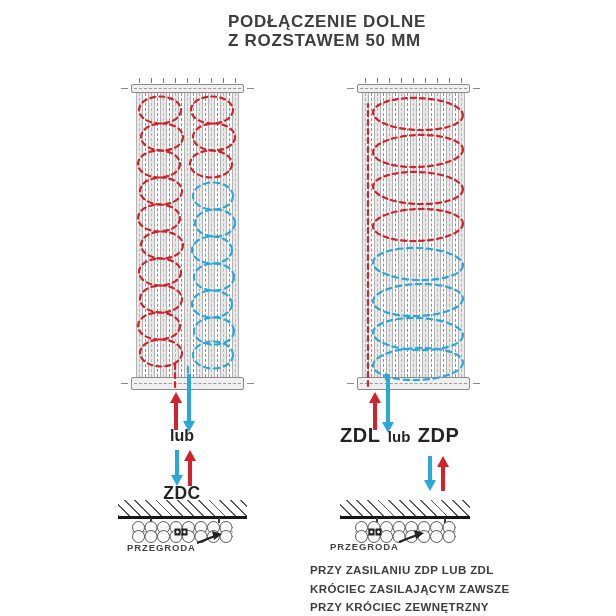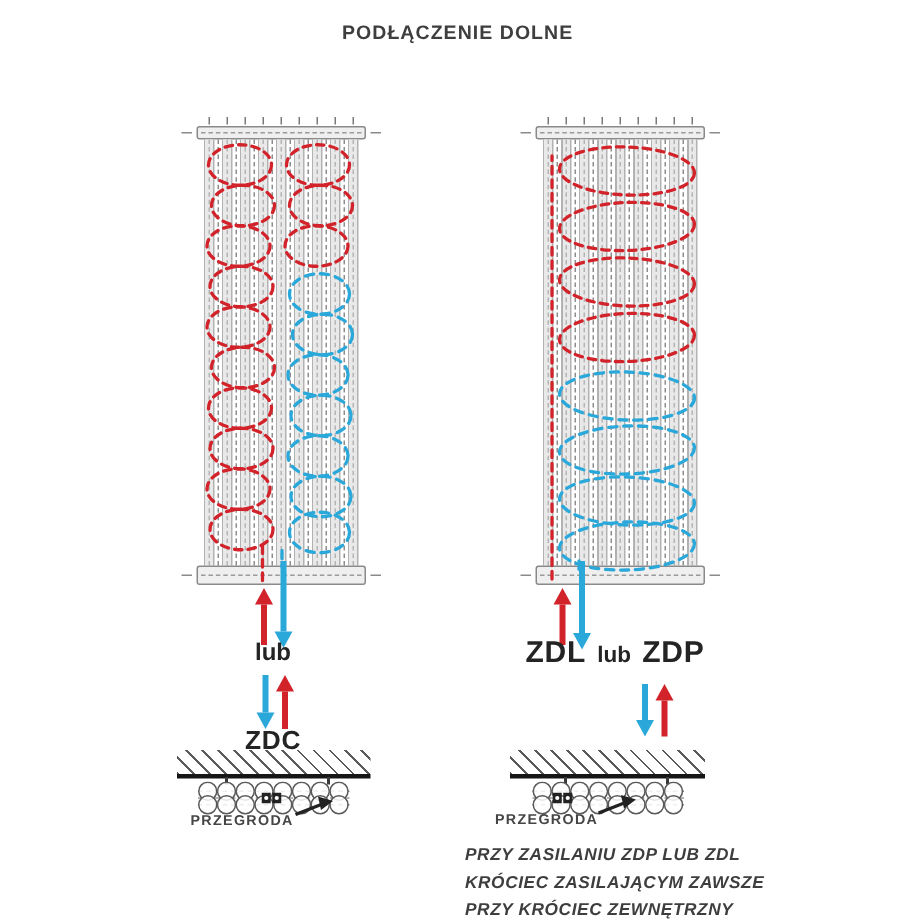--- a/index.html
+++ b/index.html
@@ -1,28 +1,28 @@
 <!DOCTYPE html>
 <html style="--supply_red: #d2222a; --return_blue: #2aa8da;"><head>
 <meta charset="utf-8">
 <style>
   html,body{margin:0;padding:0;background:#fff;}
   .canvas{position:relative;width:616px;height:616px;background:#fff;overflow:hidden;
           font-family:"Liberation Sans", sans-serif;}
 
   
-  .title{position:absolute;left:228px;top:12px;font-size:13px;line-height:19px;
+  .title{position:absolute;left:228px;top:12px;font-size:17px;line-height:19px;
          color:#3e3e3e;letter-spacing:.7px;font-weight:bold;}
   .footnote{position:absolute;left:310px;top:561px;font-size:11.5px;line-height:18.5px;
-            color:#3e3e3e;letter-spacing:.4px;font-weight:bold;font-style:italic;}
+            color:#3e3e3e;letter-spacing:.4px;font-weight:bold;}
   .lbl-or{position:absolute;left:157px;top:427px;width:50px;text-align:center;
           font-size:16px;font-weight:bold;color:#242424;}
   .lbl-zdc{position:absolute;left:152px;top:483px;width:60px;text-align:center;
            font-size:17.5px;font-weight:bold;color:#242424;letter-spacing:.5px;}
-  .lbl-zdlzdp{position:absolute;left:340px;top:424px;width:140px;text-align:center;
+  .lbl-zdlzdp{position:absolute;left:340px;top:424px;width:140px;
               color:#242424;font-weight:bold;}
   .lbl-zdlzdp .big{font-size:20px;letter-spacing:.5px;}
   .lbl-zdlzdp .mid{font-size:15px;margin:0 3px;}
   .przegroda{position:absolute;font-size:9.5px;letter-spacing:.9px;color:#454545;font-weight:bold;}
 
   
   .ticks{position:absolute;display:flex;height:6px;}
   .tick{width:7px;position:relative;}
   .tick::after{content:"";position:absolute;left:3px;top:0;height:5px;border-left:1px solid #7a7a7a;}
   .tickgap{width:5px;}
@@ -58,20 +58,21 @@
   .manifold{position:absolute;}
   .ptr{position:absolute;}
 </style>
 </head>
 <body>
 
 <div class="canvas">
 
   <div class="title">
     <div>PODŁĄCZENIE DOLNE</div>
+    <div>Z ROZSTAWEM 50 MM</div>
   </div>
 
   <div>
     <div class="ticks" style="left:136px;top:78px;">
         <div class="tick"></div>
         <div class="tickgap"></div>
         <div class="tick"></div>
         <div class="tickgap"></div>
         <div class="tick"></div>
         <div class="tickgap"></div>

